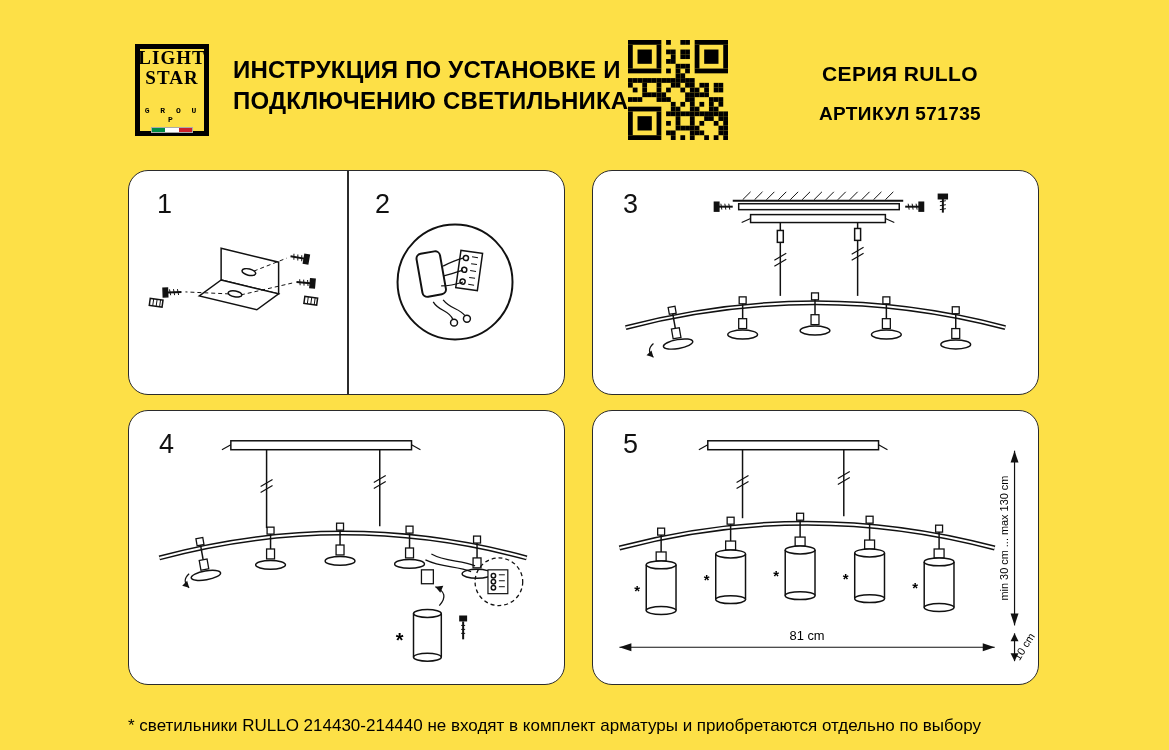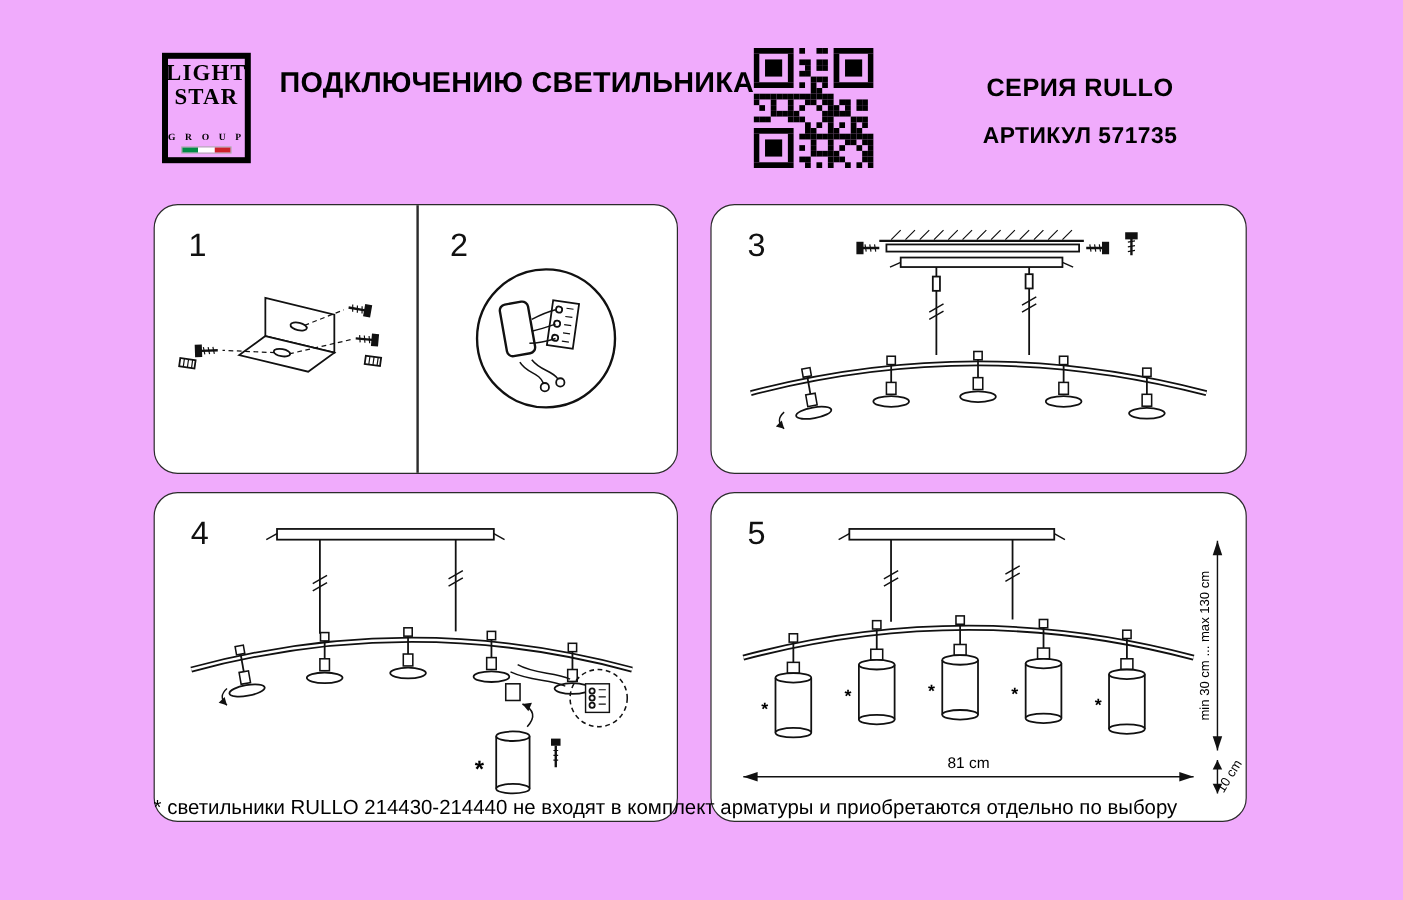--- a/index.html
+++ b/index.html
@@ -1,24 +1,24 @@
 <!DOCTYPE html>
 <html><head>
 <meta charset="utf-8">
 <style>
   * { margin:0; padding:0; box-sizing:border-box; }
   html,body { width:1169px; height:750px; background:#fff; font-family:"Liberation Sans",sans-serif; color:#000; }
-  .page { position:relative; width:1169px; height:750px; background:#f0abfc; overflow:hidden; }
+  .page { position:relative; width:1169px; height:750px; background:#fde047; overflow:hidden; }
 
   
   .logo { position:absolute; left:135px; top:44px; width:74px; height:92px; border:5px solid #000;
           display:flex; align-items:center; justify-content:center; }
   .logo-inner { text-align:center; font-family:"Liberation Serif",serif; font-weight:700; }
   .logo-l1,.logo-l2 { font-size:19px; line-height:20px; letter-spacing:1px; }
-  .logo-group { font-size:8px; letter-spacing:3px; margin-top:18px; font-family:Liberation Serif, serif; }
+  .logo-group { font-size:8px; letter-spacing:3px; margin-top:18px; font-family:Liberation Mono, monospace; }
   .flag { display:flex; height:6px; width:42px; margin:3px auto 0; border:1px solid #aaa; }
   .flag span { flex:1; }
   .flag .g { background:#008C45; } .flag .w { background:#fff; } .flag .r { background:#CD212A; }
 
   .title { position:absolute; left:233px; top:54px; font-size:24px; font-weight:700; line-height:31px; letter-spacing:.2px; }
 
   .qr { position:absolute; left:628px; top:40px; width:100px; height:100px; }
   .qr svg { width:100%; height:100%; }
 
   .series { position:absolute; left:780px; top:62px; width:240px; text-align:center; }
@@ -34,41 +34,42 @@
   .divider  { position:absolute; left:218px; top:0; bottom:0; width:1.6px; background:#2b2b2b; }
 
   .step-num { position:absolute; font-size:27px; color:#111; }
   .n1 { left:28px; top:18px; } .n2 { left:246px; top:18px; }
   .n3,.n4,.n5 { left:30px; top:18px; }
 
   svg.draw { position:absolute; inset:0; width:100%; height:100%; }
   svg text { font-family:"Liberation Sans",sans-serif; fill:#000; stroke:none; }
   .ast { font-weight:700; }
 
-  .footnote { position:absolute; left:128px; top:663px; font-size:17px; color:#000; }
+  .footnote { position:absolute; left:128px; top:716px; font-size:17px; color:#000; }
 </style>
 </head>
 <body>
 
 <div class="page">
 
   <div class="logo">
     <div class="logo-inner">
       <div class="logo-l1">LIGHT</div>
       <div class="logo-l2">STAR</div>
       <div class="logo-group">G R O U P</div>
       <div class="flag">
           <span class="g"></span>
           <span class="w"></span>
           <span class="r"></span>
         </div>
     </div>
   </div>
 
   <div class="title">
+    <div>ИНСТРУКЦИЯ ПО УСТАНОВКЕ И</div>
     <div>ПОДКЛЮЧЕНИЮ СВЕТИЛЬНИКА</div>
   </div>
 
   <div class="qr">
     <svg id="qr-svg" viewBox="0 0 100 100">
         <rect x="0" y="0" width="33.333333333333336" height="4.761904761904762" fill="#000"></rect>
         <rect x="0" y="28.57142857142857" width="33.333333333333336" height="4.761904761904762" fill="#000"></rect>
         <rect x="0" y="4.761904761904762" width="4.761904761904762" height="23.80952380952381" fill="#000"></rect>
         <rect x="28.57142857142857" y="4.761904761904762" width="4.761904761904762" height="23.80952380952381" fill="#000"></rect>
         <rect x="9.523809523809524" y="9.523809523809524" width="14.285714285714285" height="14.285714285714285" fill="#000"></rect>

